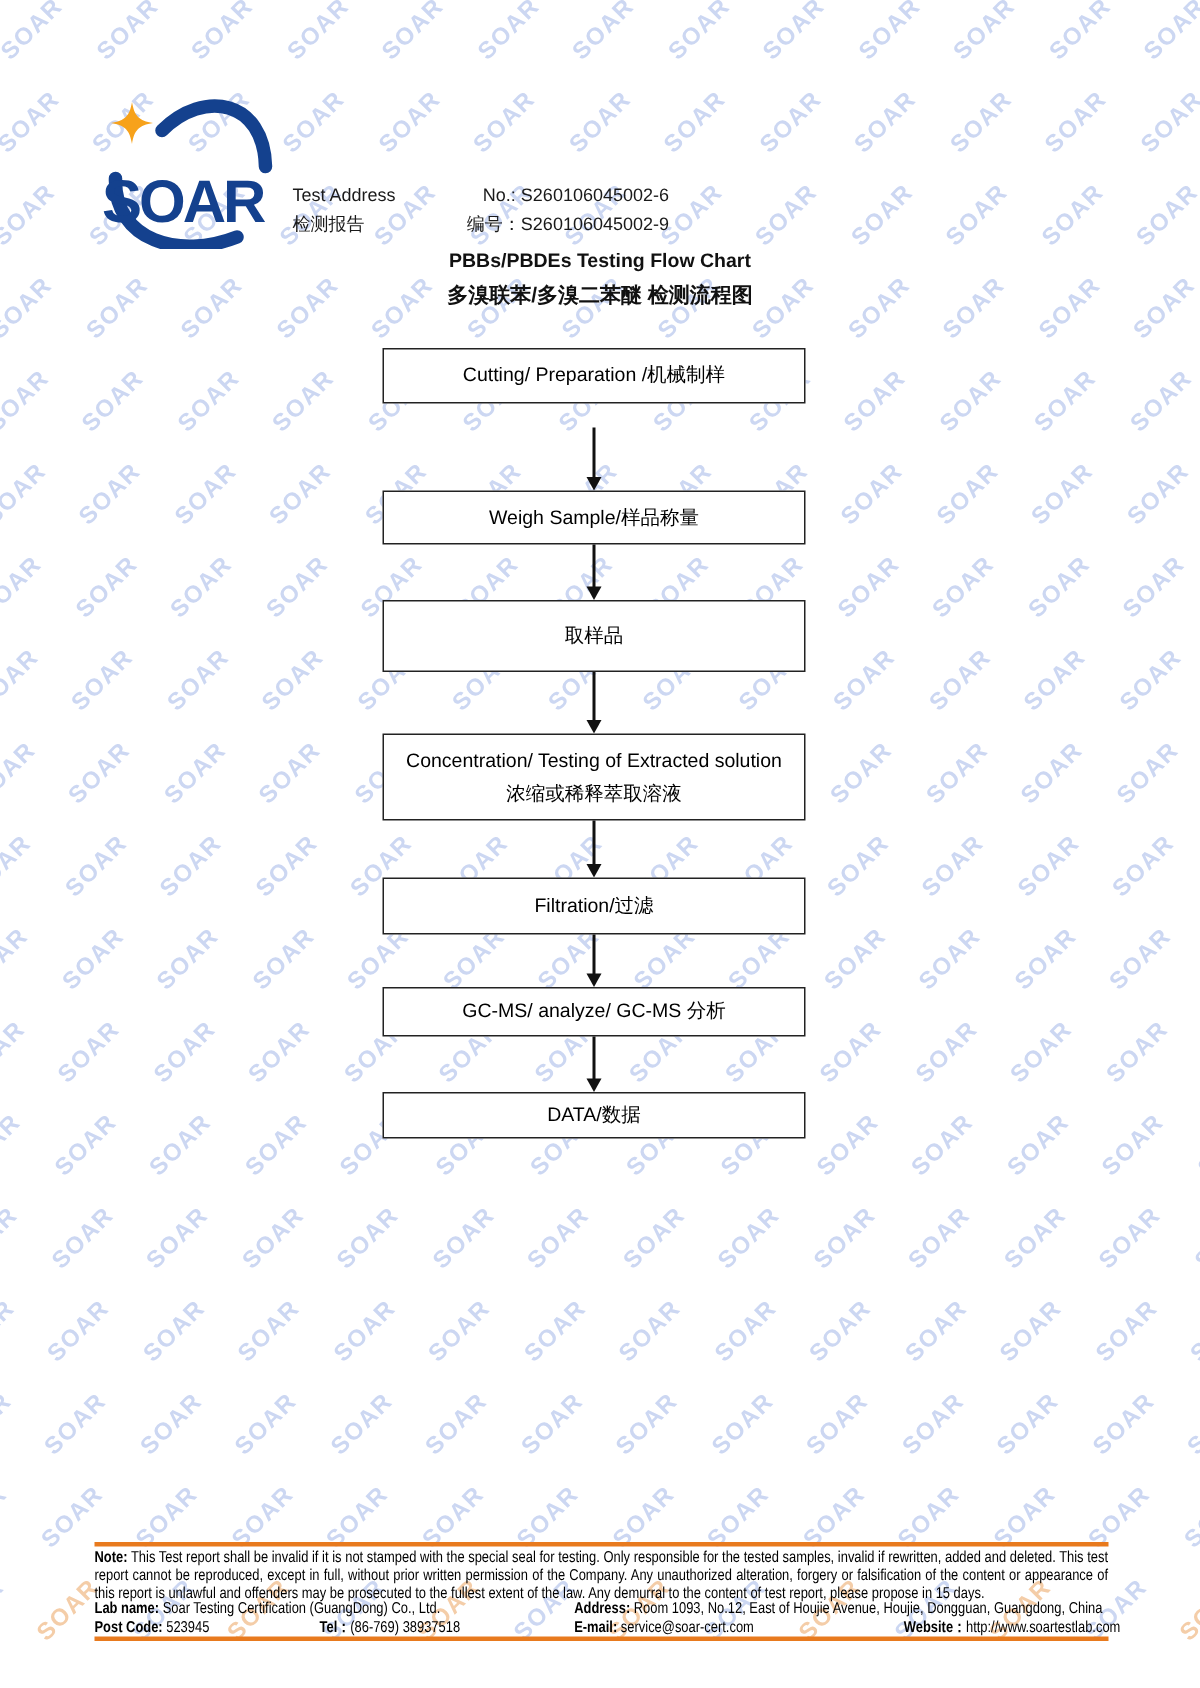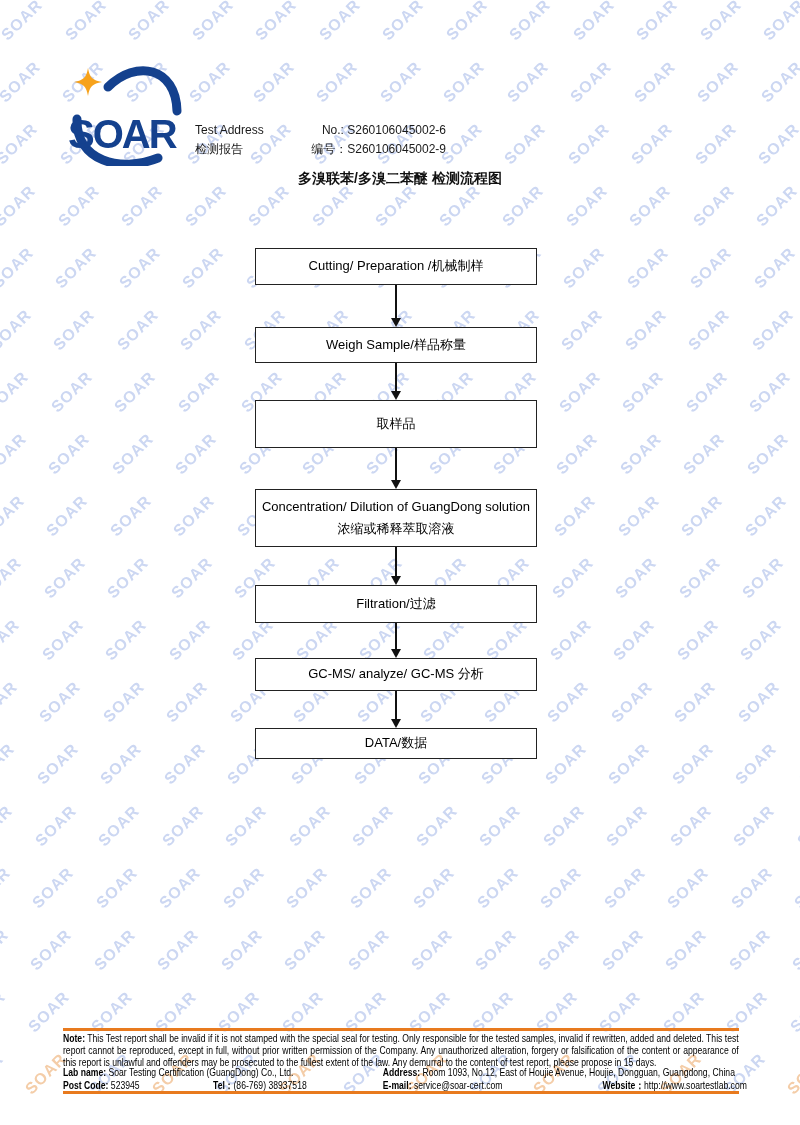--- a/index.html
+++ b/index.html
@@ -329,25 +329,26 @@
     <div class="hcol hcol-report">
       <div>Test Address</div>
       <div>检测报告</div>
     </div>
     <div class="hcol hcol-no">
       <div>No.: S260106045002-6</div>
       <div>编号：S260106045002-9</div>
     </div>
 
     <div class="titles">
+      <div class="title-en">PBBs/PBDEs Testing Flow Chart</div>
       <div class="title-zh">多溴联苯/多溴二苯醚 检测流程图</div>
     </div>
 
     <div id="flowchart">
-        <div class="fbox" style="top: 248px; height: 37px; justify-content: center;">
+        <div class="fbox" style="top: 232px; height: 37px; justify-content: center;">
           <div>Cutting/ Preparation /机械制样</div>
         </div>
         <div class="arrow" style="top: 285px; height: 42px;">
           <div class="shaft" style="height: 34px;"></div>
           <div class="head"></div>
         </div>
         <div class="fbox" style="top: 327px; height: 36px;">
           <div>Weigh Sample/样品称量</div>
         </div>
         <div class="arrow" style="top: 363px; height: 37px;">
@@ -355,21 +356,21 @@
           <div class="head"></div>
         </div>
         <div class="fbox" style="top: 400px; height: 48px;">
           <div>取样品</div>
         </div>
         <div class="arrow" style="top: 448px; height: 41px;">
           <div class="shaft" style="height: 33px;"></div>
           <div class="head"></div>
         </div>
         <div class="fbox" style="top: 489px; height: 58px;">
-          <div>Concentration/ Dilution of GuangDong solution</div>
+          <div>Concentration/ Testing of Extracted solution</div>
           <div>浓缩或稀释萃取溶液</div>
         </div>
         <div class="arrow" style="top: 547px; height: 38px;">
           <div class="shaft" style="height: 30px;"></div>
           <div class="head"></div>
         </div>
         <div class="fbox" style="top: 585px; height: 38px;">
           <div>Filtration/过滤</div>
         </div>
         <div class="arrow" style="top: 623px; height: 35px;">

